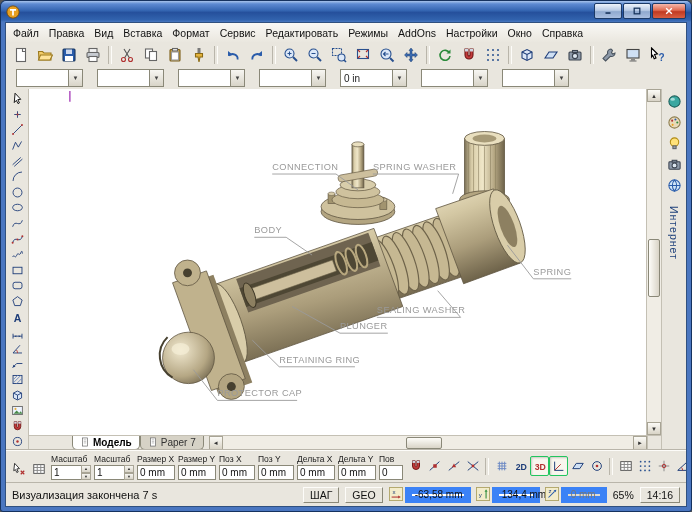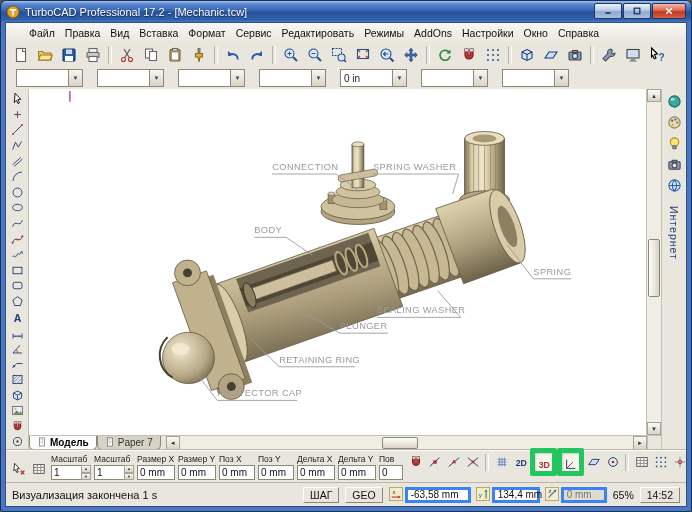--- a/index.html
+++ b/index.html
@@ -7,21 +7,21 @@
   .titlebar{position:absolute;left:0;top:0;right:0;height:21px;border-radius:5px 5px 0 0;display:flex;align-items:center;padding:0 5px;box-sizing:border-box;
     background:linear-gradient(180deg,#a8c4ec 0%,#5d8ad2 14%,#3566b2 45%,#25509c 55%,#3263ae 90%,#4a78c0 100%);}
   .app-icon{width:14px;height:14px;display:inline-flex;}
   .title-text{color:#fff;font-size:11px;margin-left:5px;white-space:nowrap;text-shadow:0 1px 1px rgba(0,0,25,.65);}
   .winbtns{margin-left:auto;display:flex;gap:1px;height:100%;padding-top:2px;box-sizing:border-box;}
   .winbtn{width:26px;height:14px;border:1px solid #1c3a66;border-radius:2px;display:flex;align-items:center;justify-content:center;font-size:9px;line-height:1;color:#16325a;
     background:linear-gradient(#eef3fa,#b9cbe6 45%,#8fa9cf 55%,#aabfe0);}
   .winbtn.close{background:linear-gradient(#f5b8ac,#e06a50 45%,#c03a22 55%,#d95f41);color:#fff;width:32px;}
   .client{position:absolute;left:4px;right:4px;top:21px;bottom:4px;background:#e9e6de;border:1px solid #30507f;overflow:hidden;}
 
-  .menubar{position:absolute;left:0;right:0;top:0;height:19px;display:flex;align-items:center;background:linear-gradient(#f9f8f5,#eae7df);border-bottom:1px solid #d2cec3;padding-left:18px;}
+  .menubar{position:absolute;left:0;right:0;top:0;height:19px;display:flex;align-items:center;background:linear-gradient(#f9f8f5,#eae7df);border-bottom:1px solid #d2cec3;padding-left:2px;}
   .menu-item{font-size:10.5px;padding:2px 5px;color:#111;white-space:nowrap;}
 
   .toolbar1{position:absolute;left:0;right:0;top:19px;height:25px;background:#e9e6de;border-bottom:1px solid #cfcabe;display:flex;align-items:center;padding:0 3px;}
   .tbtn{width:22px;height:21px;display:flex;align-items:center;justify-content:center;border:1px solid transparent;border-radius:2px;flex:none;}
   .tb-sep{width:2px;height:18px;border-left:1px solid #b9b5aa;border-right:1px solid #fdfcf9;margin:0 3px;flex:none;}
 
   .toolbar2{position:absolute;left:0;right:0;top:44px;height:22px;background:#e9e6de;border-bottom:1px solid #b9b5aa;display:flex;align-items:center;padding:0 10px;gap:14px;}
   .combo{width:62px;height:16px;background:#fff;border:1px solid #8a8878;position:relative;font-size:10px;display:flex;align-items:center;padding-left:3px;color:#222;flex:none;}
   .combo-arrow{position:absolute;right:0;top:0;bottom:0;width:13px;background:linear-gradient(#f7f6f2,#d8d4c8);border-left:1px solid #8a8878;display:flex;align-items:center;justify-content:center;font-size:6px;color:#444;}
 
@@ -33,67 +33,66 @@
   .canvas{position:absolute;left:0;top:0;right:14px;bottom:15px;background:#fff;overflow:hidden;}
   .canvas svg{display:block;width:100%;height:100%;}
   svg text{font-family:"Liberation Sans",sans-serif;}
 
   .vscroll{position:absolute;top:0;right:0;width:14px;bottom:15px;background:#f0ede5;border-left:1px solid #c4c0b4;}
   .scroll-btn{position:absolute;left:0;right:0;height:13px;background:linear-gradient(#fbfaf6,#d9d4c7);border:1px solid #a8a495;display:flex;align-items:center;justify-content:center;font-size:6px;color:#333;box-sizing:border-box;}
   .vthumb{position:absolute;left:1px;right:1px;top:150px;height:56px;background:linear-gradient(90deg,#fdfcf8,#d9d4c7);border:1px solid #8a8878;border-radius:2px;}
 
   .bottomrow{position:absolute;left:0;right:14px;bottom:0;height:15px;background:#e9e6de;display:flex;align-items:stretch;border-top:1px solid #c4c0b4;box-sizing:border-box;}
   .sheet-tab{display:flex;align-items:center;gap:3px;padding:0 7px;font-size:10px;background:#d6d2c6;border:1px solid #8a8878;border-top:none;border-radius:0 0 5px 5px;color:#333;white-space:nowrap;}
-  .sheet-tab.active{background:#fff;font-weight:bold;color:#000;}
+  .sheet-tab.active{background:#fff;font-weight:bold;color:#000;margin-left:43px;}
   .hscroll{flex:1;position:relative;background:#f0ede5;margin-left:5px;}
   .h-btn{position:absolute;top:0;bottom:0;width:14px;background:linear-gradient(#fbfaf6,#d9d4c7);border:1px solid #a8a495;display:flex;align-items:center;justify-content:center;font-size:6px;color:#333;box-sizing:border-box;}
   .hthumb{position:absolute;top:1px;bottom:1px;left:45%;width:34px;background:linear-gradient(#fdfcf8,#d9d4c7);border:1px solid #8a8878;border-radius:2px;}
   .corner{position:absolute;right:0;bottom:0;width:14px;height:15px;background:#e9e6de;border-left:1px solid #c4c0b4;border-top:1px solid #c4c0b4;box-sizing:border-box;}
 
   .rightbar{width:24px;background:#e9e6de;border-left:1px solid #c4c0b4;display:flex;flex-direction:column;align-items:center;padding-top:3px;gap:3px;flex:none;}
   .rtbtn{width:19px;height:18px;display:flex;align-items:center;justify-content:center;}
   .vertical-label{margin-top:9px;writing-mode:vertical-rl;font-size:10.5px;color:#1c3f7a;letter-spacing:1px;}
 
   .inspector{position:absolute;left:0;right:0;bottom:24px;height:32px;background:#e9e6de;border-top:1px solid #fdfcf9;box-shadow:0 -1px 0 #b9b5aa;display:flex;align-items:flex-end;padding:2px 4px;gap:3px;box-sizing:border-box;}
   .insp-left{display:flex;gap:2px;align-items:flex-end;padding-bottom:3px;}
   .iltbtn{width:18px;height:17px;display:flex;align-items:center;justify-content:center;}
   .field{display:flex;flex-direction:column;flex:none;margin-top:24px;}
   .field-label{font-size:8.5px;color:#222;height:11px;line-height:11px;white-space:nowrap;overflow:hidden;}
   .field-box{height:15px;background:#fff;border:1px solid #8a8878;font-size:10px;display:flex;align-items:center;padding:0 2px;position:relative;color:#111;box-sizing:border-box;}
   .field-box.has-spin{padding-right:11px;}
   .spinner{position:absolute;right:-1px;top:-1px;bottom:-1px;width:10px;display:flex;flex-direction:column;}
   .spinner span{flex:1;background:linear-gradient(#f7f6f2,#d8d4c8);border:1px solid #a8a495;font-size:4px;display:flex;align-items:center;justify-content:center;color:#333;}
   .insp-icons{margin-left:auto;display:flex;align-items:center;gap:0;padding-bottom:4px;}
   .itbtn{width:17px;height:18px;display:flex;align-items:center;justify-content:center;border:1px solid transparent;border-radius:2px;flex:none;}
-  .itbtn.pressed{border:5px solid #22c55e;background:#f8f6ee;box-shadow:inset 1px 1px 2px rgba(0,0,0,.18);align-items:flex-end;}
+  .itbtn.pressed{border:1px solid #22c55e;background:#f8f6ee;box-shadow:inset 1px 1px 2px rgba(0,0,0,.18);}
   .insp-group-sep{width:2px;height:17px;border-left:1px solid #b9b5aa;border-right:1px solid #fdfcf9;margin:0 3px;flex:none;}
 
   .statusbar{position:absolute;left:0;right:0;bottom:0;height:24px;background:#e9e6de;border-top:1px solid #b9b5aa;display:flex;align-items:center;font-size:11px;color:#111;padding:0 6px;gap:6px;box-sizing:border-box;}
   .sb-msg{white-space:nowrap;}
   .sb-spacer{flex:1;}
   .sb-panel{padding:1px 6px;border:1px solid;border-color:#fdfcf9 #8a8878 #8a8878 #fdfcf9;background:#e9e6de;font-size:10.5px;white-space:nowrap;}
   .sb-coords{display:flex;align-items:center;gap:5px;}
   .sb-coord{display:flex;align-items:center;gap:2px;}
-  .sb-field{height:16px;background:#fff;border:3px solid #3b82f6;display:flex;align-items:center;padding:0 3px;font-size:10px;box-sizing:border-box;white-space:nowrap;}
+  .sb-field{height:16px;background:#fff;border:7px solid #3b82f6;display:flex;align-items:center;padding:0 3px;font-size:10px;box-sizing:border-box;white-space:nowrap;}
   .sb-field.disabled{background:#dedbd1;color:#777;}
   .sb-zoom{font-size:10.5px;}
   .sb-time{font-size:10.5px;}
 </style>
 </head>
 <body>
 
 <div class="window">
   <div class="titlebar">
     <span class="app-icon">
       <svg viewBox="0 0 16 16" width="14" height="14">
           <circle cx="8" cy="8" r="7" fill="#e8a020" stroke="#7a4a00"></circle>
           <path d="M4.5 5.5h7M8 5.5V12" stroke="#fff" stroke-width="2" fill="none"></path>
         </svg>
     </span>
-    <span class="title-text">TurboCAD Professional 17.2 - [Mechanic.tcw]</span>
     <span class="winbtns">
       <span class="winbtn">
           <svg viewBox="0 0 16 16" width="10" height="10">
             <rect x="4" y="10" width="8" height="2.5" fill="#16325a"></rect>
           </svg>
         </span>
       <span class="winbtn">
           <svg viewBox="0 0 16 16" width="10" height="10">
             <rect x="3.5" y="3.5" width="9" height="9" fill="none" stroke="#16325a" stroke-width="2"></rect>
           </svg>
@@ -825,21 +824,21 @@
           <span class="itbtn">
             <svg viewBox="0 0 16 16" width="14" height="14" fill="none" stroke-width="1.1">
               <path d="M2 13h11M2 13L12 4" stroke="#1d3c78" fill="none"></path>
               <path d="M7.5 13a5.5 5.5 0 0 0-1.1-3.3" stroke="#b03030" fill="none"></path>
             </svg>
           </span>
         </span>
       </div>
 
     <div class="statusbar">
-      <span class="sb-msg">Визуализация закончена 1 s</span>
+      <span class="sb-msg">Визуализация закончена 7 s</span>
       <span class="sb-spacer"></span>
       <span class="sb-panel">ШАГ</span>
       <span class="sb-panel">GEO</span>
       <span class="sb-coords" id="sb-coords">
           <span class="sb-coord">
             <span><svg viewBox="0 0 16 16" width="14" height="14" fill="none" stroke-width="1.1">
                 <rect x="0.5" y="0.5" width="15" height="15" fill="#f3eccb" stroke="#b0a468"></rect>
                 <path d="M3 11.5h8" stroke="#b03030" stroke-width="1.2"></path>
                 <path d="M13.5 11.5l-3-1.7v3.4z" fill="#b03030"></path>
                 <text x="4" y="8" font-size="7" fill="#1d3c78">x</text>
@@ -859,16 +858,16 @@
             <span><svg viewBox="0 0 16 16" width="14" height="14" fill="none" stroke-width="1.1">
                 <rect x="0.5" y="0.5" width="15" height="15" fill="#f3eccb" stroke="#b0a468"></rect>
                 <path d="M4 12L11 5" stroke="#2a5caa" stroke-width="1.2"></path>
                 <path d="M13 3l-3.2.8L12.2 6z" fill="#2a5caa"></path>
                 <text x="4" y="7" font-size="7" fill="#1d3c78">z</text>
               </svg></span>
             <span class="sb-field disabled" style="width: 46px;">0 mm</span>
           </span>
         </span>
       <span class="sb-zoom">65%</span>
-      <span class="sb-panel sb-time">14:52</span>
+      <span class="sb-panel sb-time">14:16</span>
     </div>
   </div>
 </div>
 
 </body></html>

